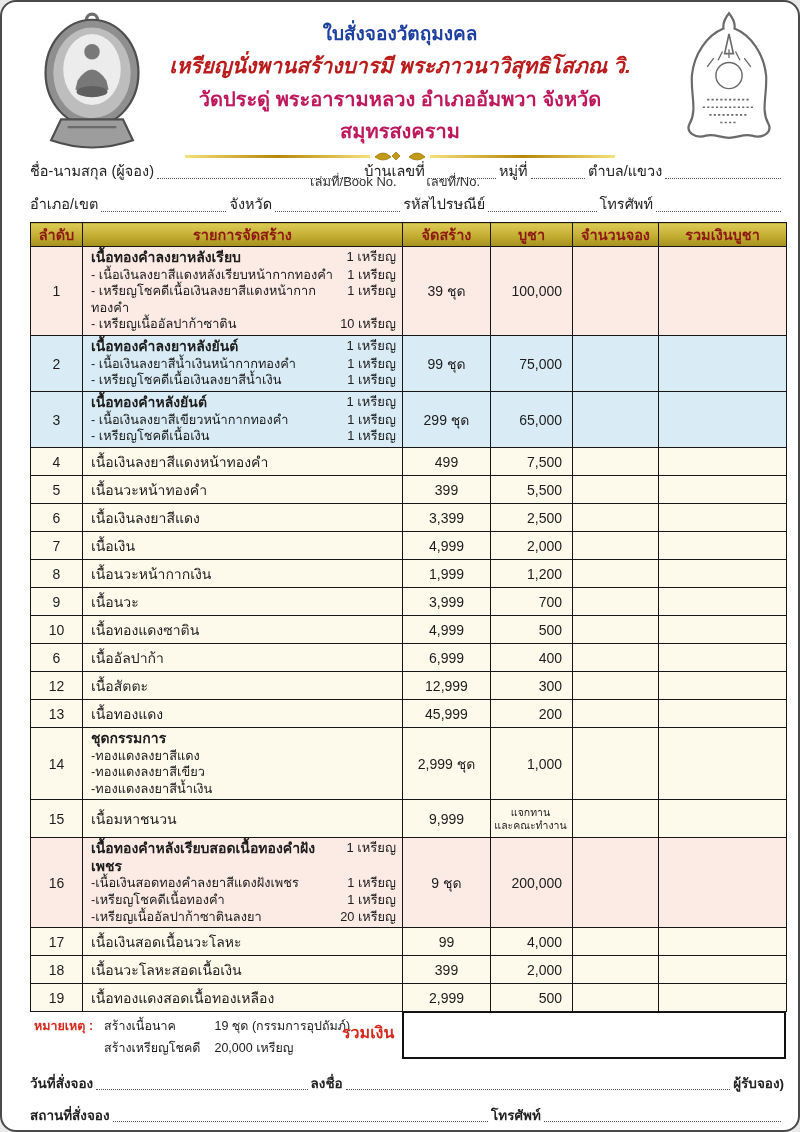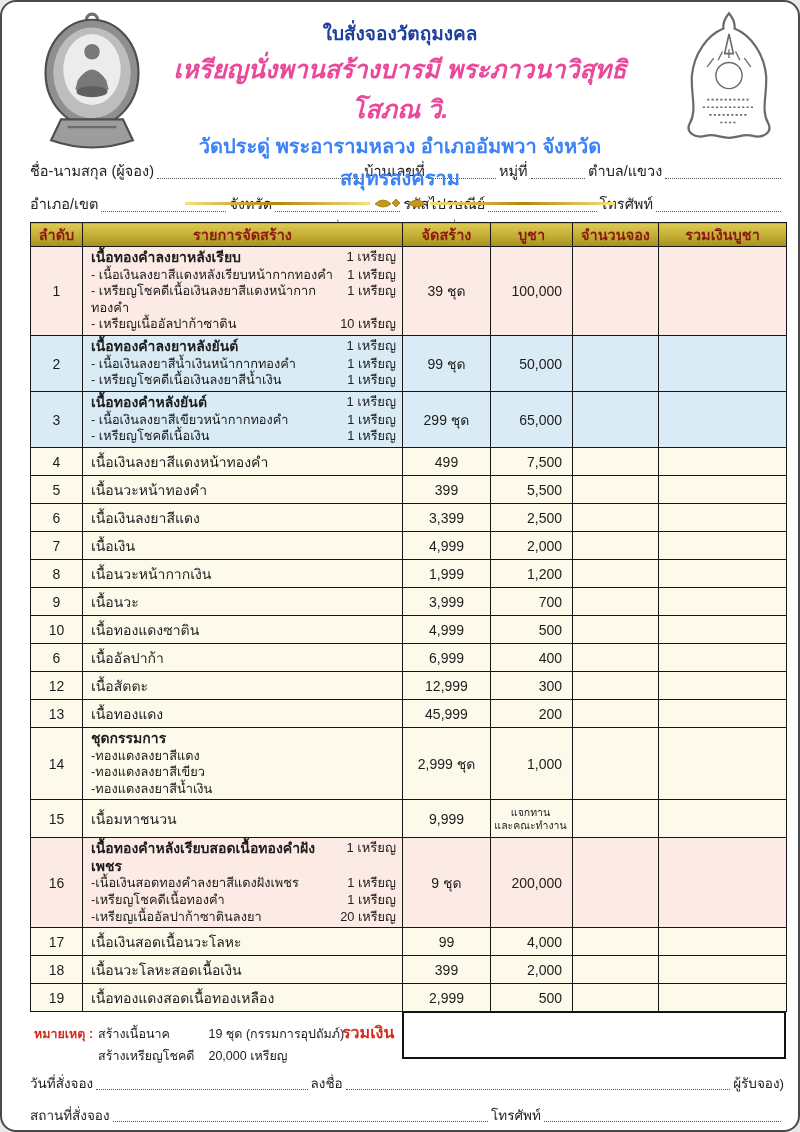--- a/index.html
+++ b/index.html
@@ -8,22 +8,22 @@
     width:800px; height:1132px; margin:0 auto; background:#fff;
     border:2px solid #4a4a4a; border-radius:16px; position:relative; overflow:hidden;
     padding-top:8px;
   }
   
   .header{ position:relative; height:140px; }
   .amulet{ position:absolute; left:34px; top:2px; }
   .seal{ position:absolute; right:14px; top:0px; }
   .titles{ text-align:center; padding:8px 150px 0 150px; }
   .t1{ font-size:19px; font-weight:bold; color:#1d3f9e; }
-  .t2{ font-size:25px; font-weight:bold; font-style:italic; color:#ec4899; margin-top:1px; }
-  .t3{ font-size:20px; font-weight:bold; color:#3b82f6; margin-top:1px; }
+  .t2{ font-size:21px; font-weight:bold; font-style:italic; color:#b91c1c; margin-top:1px; }
+  .t3{ font-size:20px; font-weight:bold; color:#be185d; margin-top:1px; }
   .divider{ text-align:center; margin-top:2px; line-height:0; }
   .bookline{ display:flex; justify-content:space-between; margin:8px 168px 0 158px;
              font-size:13px; color:#333; }
   
   .formline{ display:flex; align-items:flex-end; margin:0 14px 0 28px; height:33px;
              font-size:14.5px; color:#222; }
   .formline .lbl{ white-space:nowrap; padding-bottom:1px; }
   .fill{ border-bottom:1.6px dotted #555; margin:0 3px 4px 3px; height:14px; }
   
   table.order{ border-collapse:collapse; margin:6px 16px 0 28px; width:756px;
@@ -51,28 +51,28 @@
   tr.h-r15 td{ height:38px; }
   tr.h-r16 td{ height:78px; }
   
   .watermark{ position:absolute; left:170px; top:380px; width:460px; height:560px;
     z-index:1; opacity:0.10; pointer-events:none; }
   
   .noteband{ position:relative; margin:0 16px 0 28px; height:50px; }
   .totalbox{ position:absolute; left:372px; top:-1px; width:384px; height:48px;
              border:2.5px solid #111; background:#fff; }
   .totallbl{ position:absolute; left:312px; top:8px; font-size:16px; font-weight:bold; color:#d42a1e; }
-  .note{ position:absolute; left:4px; top:12px; display:flex; font-size:12.5px; color:#222; }
+  .note{ position:absolute; left:4px; top:4px; display:flex; font-size:12.5px; color:#222;gap:6px; }
   .note .nlabel{ color:#d42a1e; font-weight:bold; margin-right:5px; }
   .note table{ border-collapse:collapse; }
   .note td{ border:none; font-size:12.5px; padding:0 14px 2px 0; background:none; }
   
   .sig{ display:flex; align-items:flex-end; margin:2px 14px 0 28px; height:30px;
         font-size:13.5px; color:#222; }
-  .sig .lbl{ white-space:nowrap; }
+  .sig .lbl{ white-space:nowrap;font-weight:bold; }
 </style>
 </head>
 <body>
 
 <div class="page">
 
   <div class="header">
     <div class="amulet">
       <svg width="112" height="146" viewBox="0 0 100 132">
         <circle cx="50" cy="7" r="5" fill="none" stroke="#6d6d6d" stroke-width="3"></circle>
@@ -217,21 +217,21 @@
             <div class="desc-sub">
               <span class="ds-text">- เนื้อเงินลงยาสีน้ำเงินหน้ากากทองคำ</span>
               <span class="ds-qty">1 เหรียญ</span>
             </div>
             <div class="desc-sub">
               <span class="ds-text">- เหรียญโชคดีเนื้อเงินลงยาสีน้ำเงิน</span>
               <span class="ds-qty">1 เหรียญ</span>
             </div>
           </td>
           <td class="c-made">99 ชุด</td>
-          <td class="c-price">50,000</td>
+          <td class="c-price">75,000</td>
           <td class="c-book"></td>
           <td class="c-total"></td>
         </tr>
         <tr class="bg-blue h-med">
           <td class="c-no">3</td>
           <td class="c-desc">
             <div class="desc-head">
               <span class="dh-title">เนื้อทองคำหลังยันต์</span>
               <span class="dh-qty">1 เหรียญ</span>
             </div>

